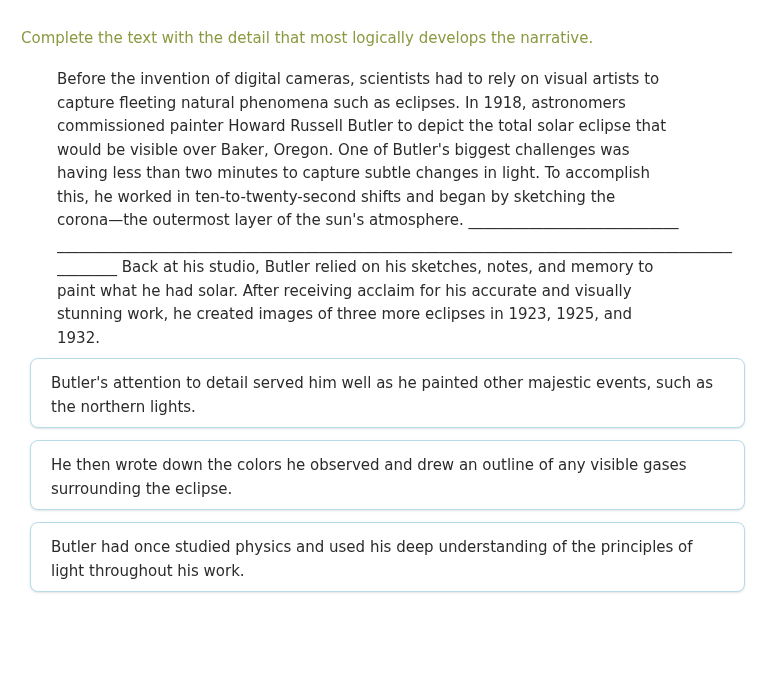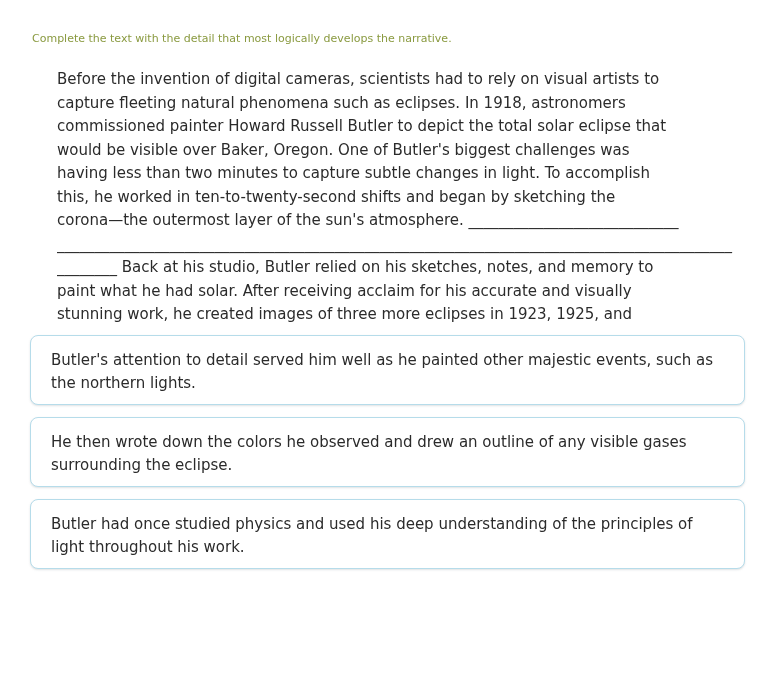--- a/index.html
+++ b/index.html
@@ -13,22 +13,22 @@
     color: #2b2b2b;
   }
   .page {
     position: relative;
     width: 779px;
     height: 675px;
     padding-top: 27px;
     box-sizing: border-box;
   }
   .instruction {
-    margin-left: 32px;
-    font-size: 11px;
+    margin-left: 21px;
+    font-size: 15px;
     line-height: 23px;
     color: #8a9a40;
   }
   .passage {
     margin: 18px 0 0 57px;
     width: 692px;
     font-size: 15px;
     line-height: 23.5px;
     overflow: hidden;
   }
@@ -68,20 +68,21 @@
     <div class="pline">capture fleeting natural phenomena such as eclipses. In 1918, astronomers</div>
     <div class="pline">commissioned painter Howard Russell Butler to depict the total solar eclipse that</div>
     <div class="pline">would be visible over Baker, Oregon. One of Butler's biggest challenges was</div>
     <div class="pline">having less than two minutes to capture subtle changes in light. To accomplish</div>
     <div class="pline">this, he worked in ten-to-twenty-second shifts and began by sketching the</div>
     <div class="pline">corona—the outermost layer of the sun's atmosphere. ____________________________</div>
     <div class="pline">__________________________________________________________________________________________</div>
     <div class="pline">________ Back at his studio, Butler relied on his sketches, notes, and memory to</div>
     <div class="pline">paint what he had solar. After receiving acclaim for his accurate and visually</div>
     <div class="pline">stunning work, he created images of three more eclipses in 1923, 1925, and</div>
+    <div class="pline">1932.</div>
   </div>
 
   <div class="options">
     <div class="option">Butler's attention to detail served him well as he painted other majestic events, such as the northern lights.</div>
     <div class="option">He then wrote down the colors he observed and drew an outline of any visible gases surrounding the eclipse.</div>
     <div class="option">Butler had once studied physics and used his deep understanding of the principles of light throughout his work.</div>
   </div>
 
 </div>
 

